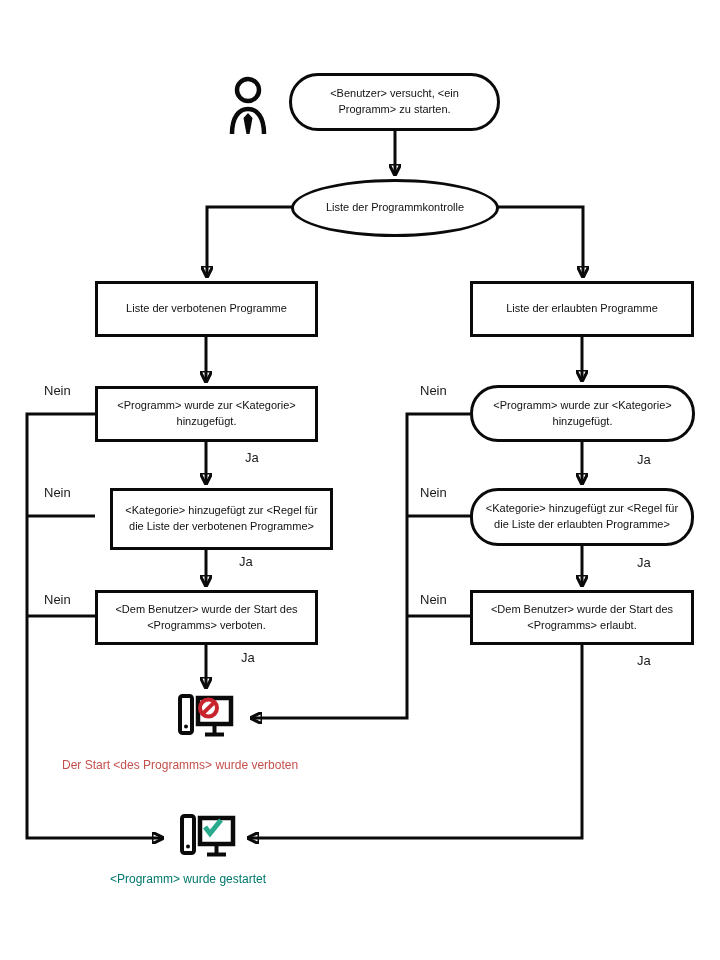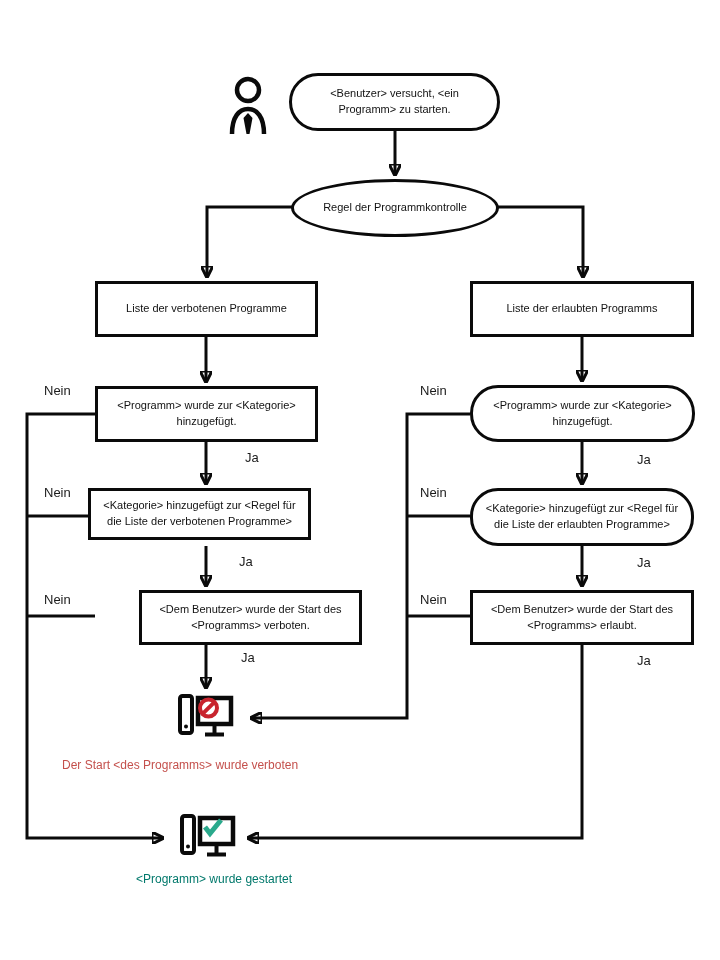--- a/index.html
+++ b/index.html
@@ -14,34 +14,34 @@
     position:absolute; box-sizing:border-box; border:3px solid #0a0a0a; background:#fff;
     display:flex; align-items:center; justify-content:center; text-align:center;
     font-size:11px; line-height:1.45; color:#111;
   }
   .n-start { left:289px; top:73px;  width:211px; height:58px; border-radius:29px; padding:0 18px; }
   .n-mode  { left:291px; top:179px; width:208px; height:58px; border-radius:50%; }
   .n-dlist { left:95px;  top:281px; width:223px; height:56px; padding:9px 6px; }
   .n-alist { left:470px; top:281px; width:224px; height:56px; padding:0 6px; }
   .n-dcat  { left:95px;  top:386px; width:223px; height:56px; padding:0 6px; }
   .n-acat  { left:470px; top:385px; width:225px; height:57px; border-radius:28px; padding:0 12px; }
-  .n-drule { left:88px;  top:488px; width:223px; height:52px; padding:0 7px; }
+  .n-drule { left:110px;  top:488px; width:223px; height:62px; padding:0 7px; }
   .n-arule { left:470px; top:488px; width:224px; height:58px; padding:0 5px;border-radius:28px; }
-  .n-dres  { left:95px;  top:590px; width:223px; height:55px; padding:0 6px;margin-left:44px; }
+  .n-dres  { left:95px;  top:590px; width:223px; height:55px; padding:0 6px; }
   .n-ares  { left:470px; top:590px; width:224px; height:55px; padding:0 6px; }
 
   .lbl { position:absolute; font-size:13px; color:#1a1a1a; }
   .no1 {left:44px;  top:383px;} .no2 {left:44px;  top:485px;} .no3 {left:44px;  top:592px;}
   .no4 {left:420px; top:383px;} .no5 {left:420px; top:485px;} .no6 {left:420px; top:592px;}
   .ja1 {left:245px; top:450px;} .ja2 {left:239px; top:554px;} .ja3 {left:241px; top:650px;}
   .ja4 {left:637px; top:452px;} .ja5 {left:637px; top:555px;} .ja6 {left:637px; top:653px;}
 
   .outcome { position:absolute; font-size:12px; }
   .out-blocked { left:62px;  top:758px; color:#c4504c; }
-  .out-started { left:110px; top:872px; color:#00786b;margin-left:26px; }
+  .out-started { left:110px; top:872px; color:#00786b; }
 
   .icon { position:absolute; }
   .user-icon   { left:225px; top:76px; }
   .pc-blocked  { left:177px; top:693px; }
   .pc-started  { left:179px; top:813px; }
 </style>
 </head>
 <body>
 
 <div class="stage">
@@ -74,27 +74,27 @@
   <svg class="icon user-icon" width="46" height="58" viewBox="0 0 46 58">
     <circle cx="23" cy="14" r="11" fill="none" stroke="#0a0a0a" stroke-width="4.5"></circle>
     <path d="M7,58 C7,41 14,33 23,33 C32,33 39,41 39,58" fill="none" stroke="#0a0a0a" stroke-width="4.5"></path>
     <polygon points="23,37 27.5,42 24.5,58 21.5,58 18.5,42" fill="#0a0a0a"></polygon>
   </svg>
 
   <div class="node n-start">
     <span>&lt;Benutzer&gt; versucht, &lt;ein Programm&gt; zu starten.</span>
   </div>
   <div class="node n-mode">
-    <span>Regel der Programmkontrolle</span>
+    <span>Liste der Programmkontrolle</span>
   </div>
   <div class="node n-dlist">
     <span>Liste der verbotenen Programme</span>
   </div>
   <div class="node n-alist">
-    <span>Liste der erlaubten Programms</span>
+    <span>Liste der erlaubten Programme</span>
   </div>
   <div class="node n-dcat">
     <span>&lt;Programm&gt; wurde zur &lt;Kategorie&gt; hinzugefügt.</span>
   </div>
   <div class="node n-acat">
     <span>&lt;Programm&gt; wurde zur &lt;Kategorie&gt; hinzugefügt.</span>
   </div>
   <div class="node n-drule">
     <span>&lt;Kategorie&gt; hinzugefügt zur &lt;Regel für die Liste der verbotenen Programme&gt;</span>
   </div>

